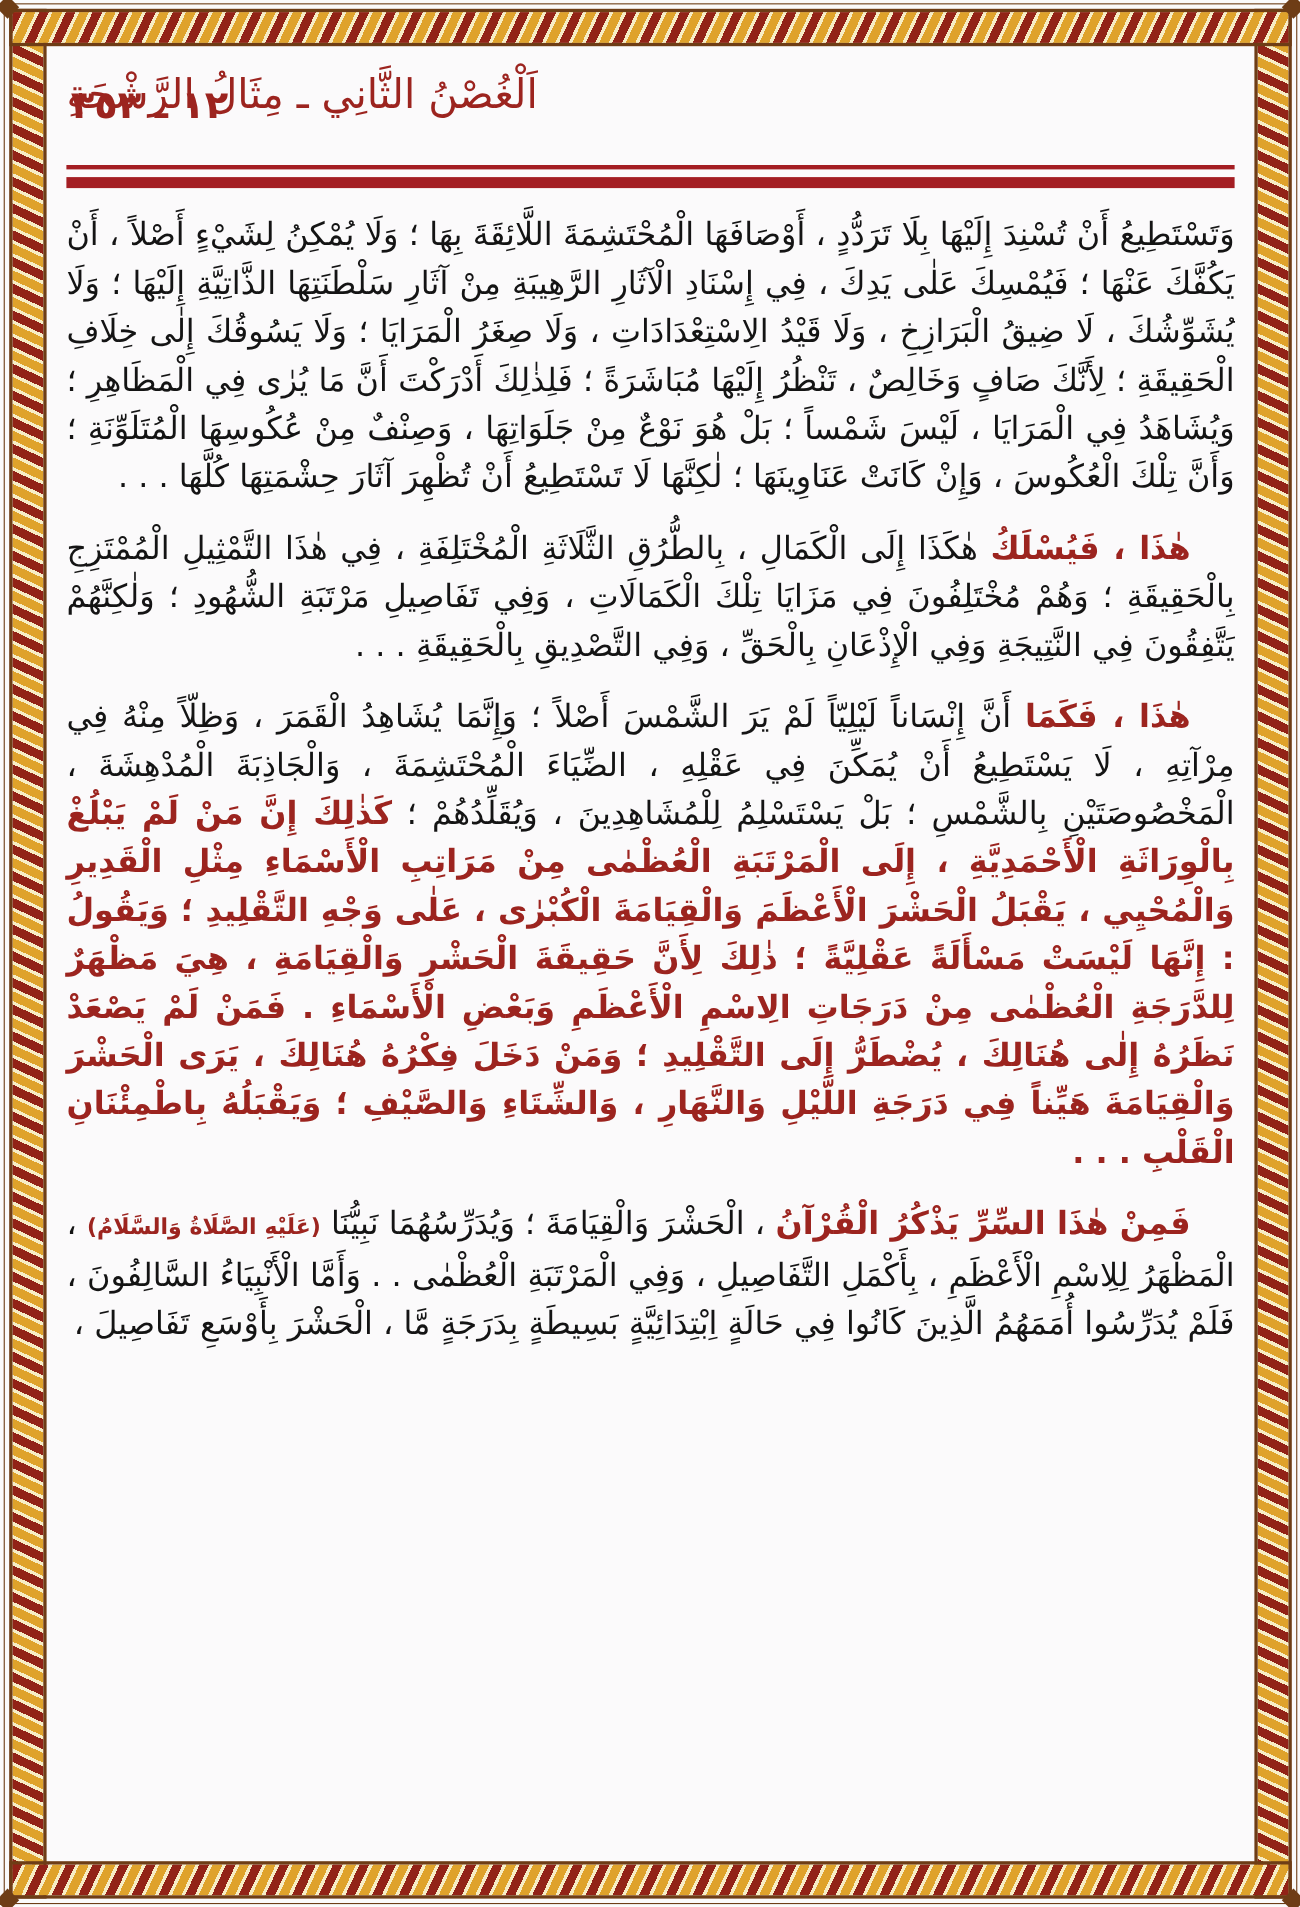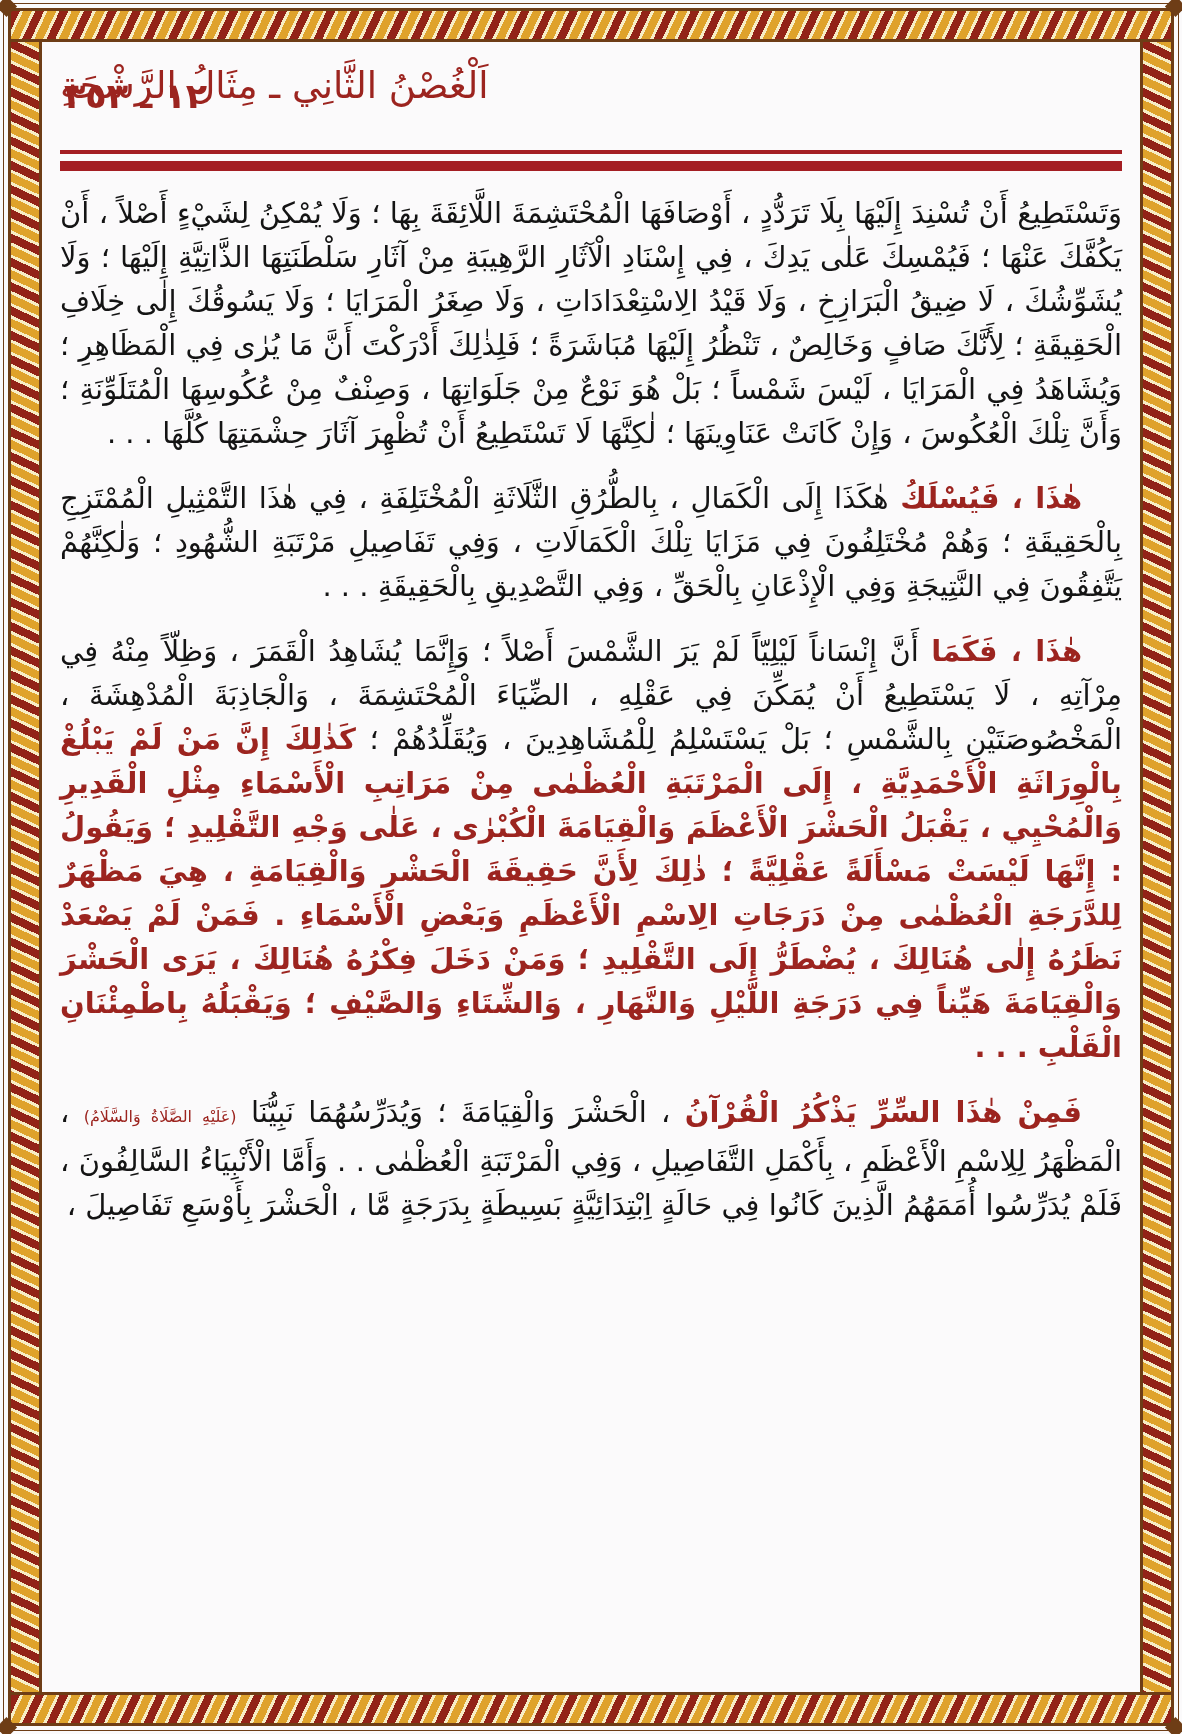--- a/index.html
+++ b/index.html
@@ -71,21 +71,21 @@
     margin:8px 0 20px;
   }
   .body-text{
     font-size:29px;line-height:44px;color:var(--text);
     text-align:justify;
   }
   .para{margin:0 0 21px;}
   .para:not(:first-child){text-indent:40px;}
   .seg-black{color:var(--text);}
   .seg-red{color:var(--accent-red);font-weight:700;}
-  .seg-honorific{color:var(--accent-red);font-size:16px;font-weight:400;}
+  .seg-honorific{color:var(--accent-red);font-size:20px;font-weight:700;}
 </style>
 </head>
 <body>
 
 <div class="page">
 
   <div class="frame">
     <div class="hairline"></div>
     <div class="band v left"></div>
     <div class="band v right"></div>

